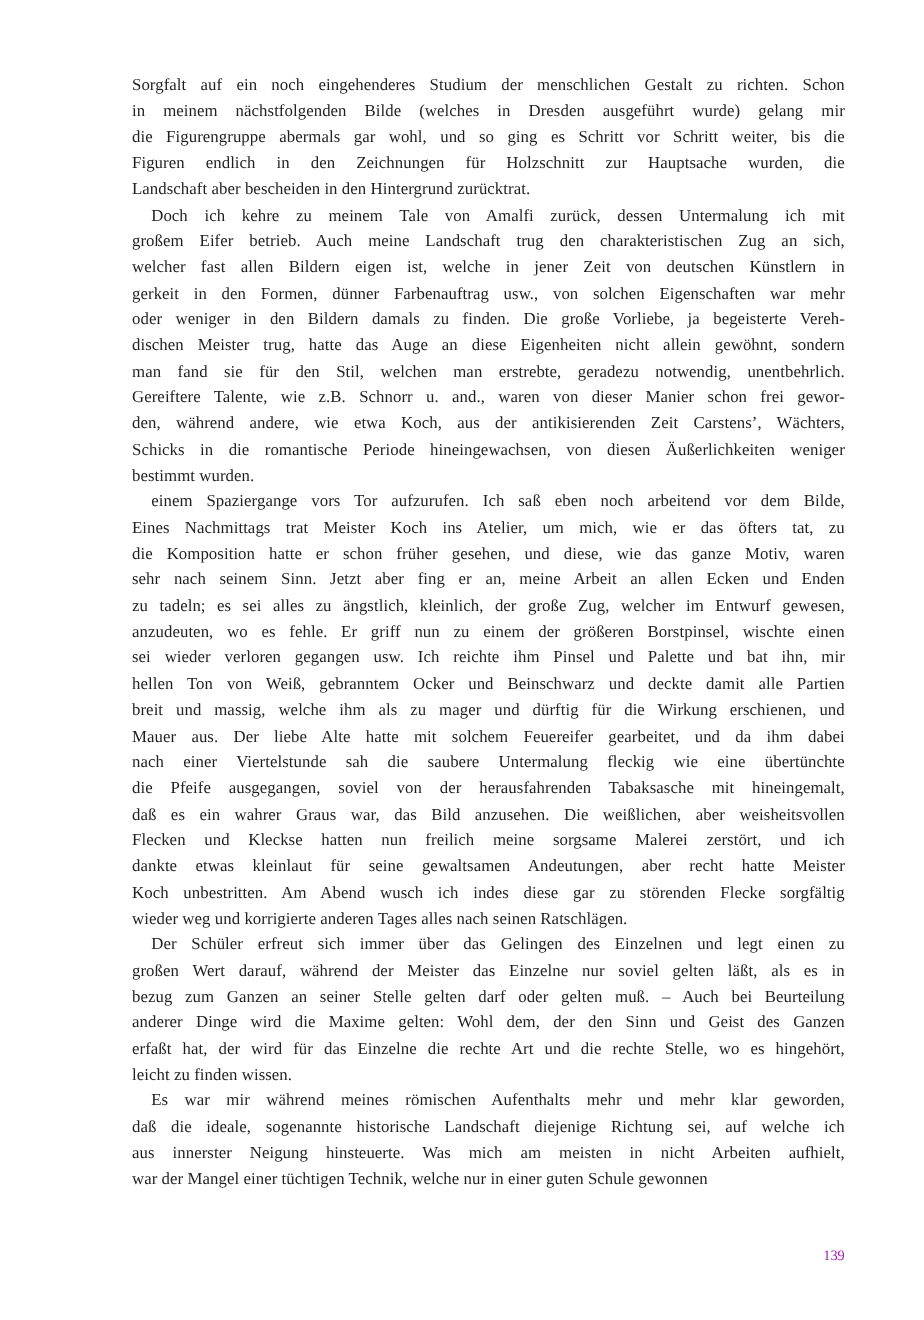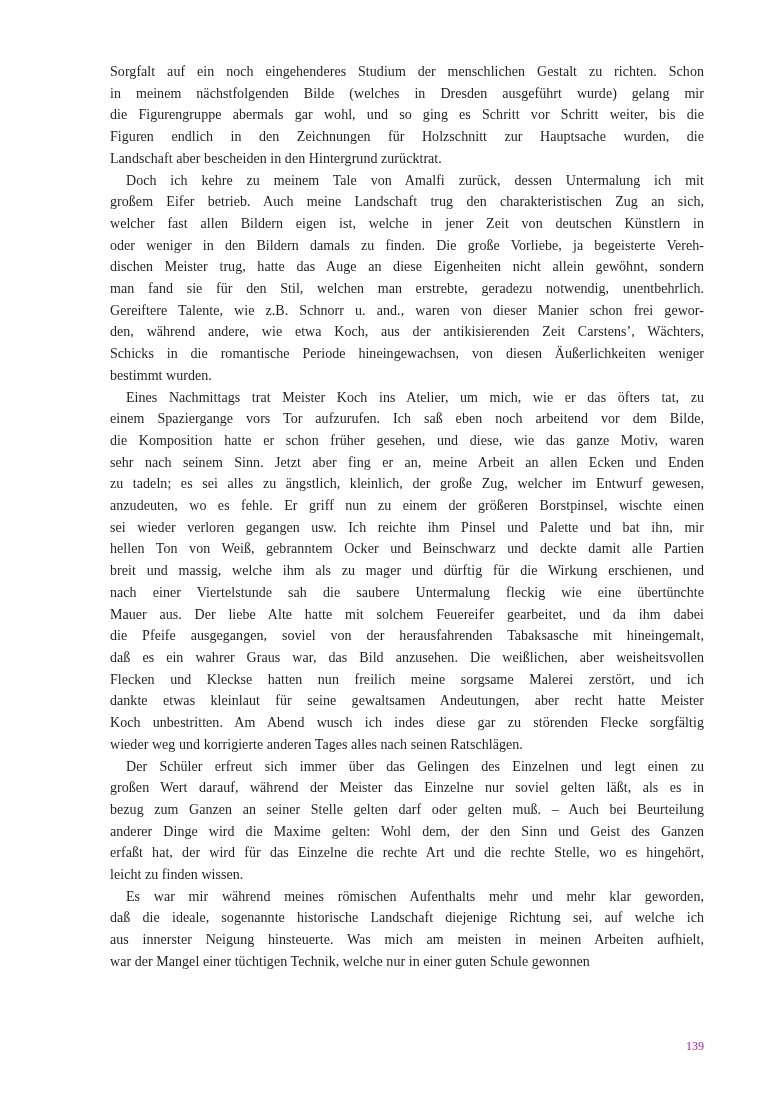--- a/index.html
+++ b/index.html
@@ -67,56 +67,57 @@
         <span class="line">Sorgfalt auf ein noch eingehenderes Studium der menschlichen Gestalt zu richten. Schon</span>
         <span class="line">in meinem nächstfolgenden Bilde (welches in Dresden ausgeführt wurde) gelang mir</span>
         <span class="line">die Figurengruppe abermals gar wohl, und so ging es Schritt vor Schritt weiter, bis die</span>
         <span class="line">Figuren endlich in den Zeichnungen für Holzschnitt zur Hauptsache wurden, die</span>
         <span class="line last">Landschaft aber bescheiden in den Hintergrund zurücktrat.</span>
       </p>
       <p class="para indent">
         <span class="line">Doch ich kehre zu meinem Tale von Amalfi zurück, dessen Untermalung ich mit</span>
         <span class="line">großem Eifer betrieb. Auch meine Landschaft trug den charakteristischen Zug an sich,</span>
         <span class="line">welcher fast allen Bildern eigen ist, welche in jener Zeit von deutschen Künstlern in</span>
+        <span class="line">gerkeit in den Formen, dünner Farbenauftrag usw., von solchen Eigenschaften war mehr</span>
         <span class="line">oder weniger in den Bildern damals zu finden. Die große Vorliebe, ja begeisterte Vereh-</span>
         <span class="line">dischen Meister trug, hatte das Auge an diese Eigenheiten nicht allein gewöhnt, sondern</span>
         <span class="line">man fand sie für den Stil, welchen man erstrebte, geradezu notwendig, unentbehrlich.</span>
         <span class="line">Gereiftere Talente, wie z.B. Schnorr u. and., waren von dieser Manier schon frei gewor-</span>
         <span class="line">den, während andere, wie etwa Koch, aus der antikisierenden Zeit Carstens’, Wächters,</span>
         <span class="line">Schicks in die romantische Periode hineingewachsen, von diesen Äußerlichkeiten weniger</span>
         <span class="line last">bestimmt wurden.</span>
       </p>
       <p class="para indent">
+        <span class="line">einem Spaziergange vors Tor aufzurufen. Ich saß eben noch arbeitend vor dem Bilde,</span>
         <span class="line">Eines Nachmittags trat Meister Koch ins Atelier, um mich, wie er das öfters tat, zu</span>
-        <span class="line">einem Spaziergange vors Tor aufzurufen. Ich saß eben noch arbeitend vor dem Bilde,</span>
         <span class="line">die Komposition hatte er schon früher gesehen, und diese, wie das ganze Motiv, waren</span>
         <span class="line">sehr nach seinem Sinn. Jetzt aber fing er an, meine Arbeit an allen Ecken und Enden</span>
         <span class="line">zu tadeln; es sei alles zu ängstlich, kleinlich, der große Zug, welcher im Entwurf gewesen,</span>
         <span class="line">anzudeuten, wo es fehle. Er griff nun zu einem der größeren Borstpinsel, wischte einen</span>
         <span class="line">sei wieder verloren gegangen usw. Ich reichte ihm Pinsel und Palette und bat ihn, mir</span>
         <span class="line">hellen Ton von Weiß, gebranntem Ocker und Beinschwarz und deckte damit alle Partien</span>
         <span class="line">breit und massig, welche ihm als zu mager und dürftig für die Wirkung erschienen, und</span>
+        <span class="line">Mauer aus. Der liebe Alte hatte mit solchem Feuereifer gearbeitet, und da ihm dabei</span>
         <span class="line">nach einer Viertelstunde sah die saubere Untermalung fleckig wie eine übertünchte</span>
-        <span class="line">Mauer aus. Der liebe Alte hatte mit solchem Feuereifer gearbeitet, und da ihm dabei</span>
         <span class="line">die Pfeife ausgegangen, soviel von der herausfahrenden Tabaksasche mit hineingemalt,</span>
         <span class="line">daß es ein wahrer Graus war, das Bild anzusehen. Die weißlichen, aber weisheitsvollen</span>
         <span class="line">Flecken und Kleckse hatten nun freilich meine sorgsame Malerei zerstört, und ich</span>
         <span class="line">dankte etwas kleinlaut für seine gewaltsamen Andeutungen, aber recht hatte Meister</span>
         <span class="line">Koch unbestritten. Am Abend wusch ich indes diese gar zu störenden Flecke sorgfältig</span>
         <span class="line last">wieder weg und korrigierte anderen Tages alles nach seinen Ratschlägen.</span>
       </p>
       <p class="para indent">
         <span class="line">Der Schüler erfreut sich immer über das Gelingen des Einzelnen und legt einen zu</span>
         <span class="line">großen Wert darauf, während der Meister das Einzelne nur soviel gelten läßt, als es in</span>
         <span class="line">bezug zum Ganzen an seiner Stelle gelten darf oder gelten muß. – Auch bei Beurteilung</span>
         <span class="line">anderer Dinge wird die Maxime gelten: Wohl dem, der den Sinn und Geist des Ganzen</span>
         <span class="line">erfaßt hat, der wird für das Einzelne die rechte Art und die rechte Stelle, wo es hingehört,</span>
         <span class="line last">leicht zu finden wissen.</span>
       </p>
       <p class="para indent">
         <span class="line">Es war mir während meines römischen Aufenthalts mehr und mehr klar geworden,</span>
         <span class="line">daß die ideale, sogenannte historische Landschaft diejenige Richtung sei, auf welche ich</span>
-        <span class="line">aus innerster Neigung hinsteuerte. Was mich am meisten in meinen Arbeiten aufhielt,</span>
+        <span class="line">aus innerster Neigung hinsteuerte. Was mich am meisten in nicht Arbeiten aufhielt,</span>
         <span class="line last">war der Mangel einer tüchtigen Technik, welche nur in einer guten Schule gewonnen</span>
       </p>
     </div>
   <div class="page-number">139</div>
 </div>
 
 </body></html>

